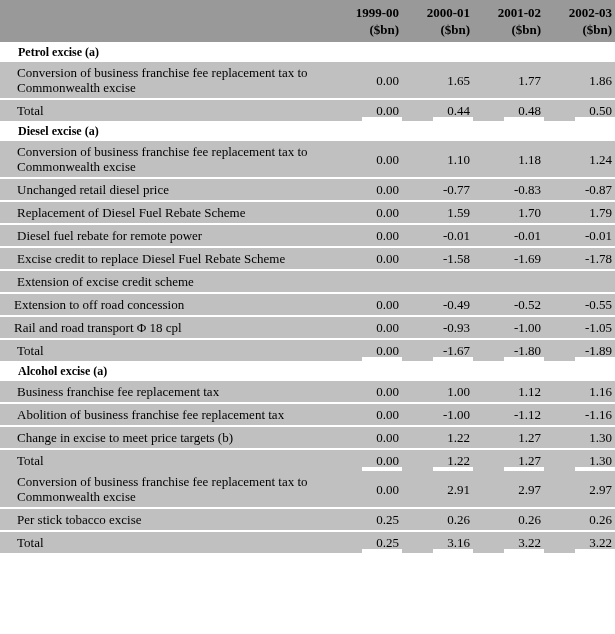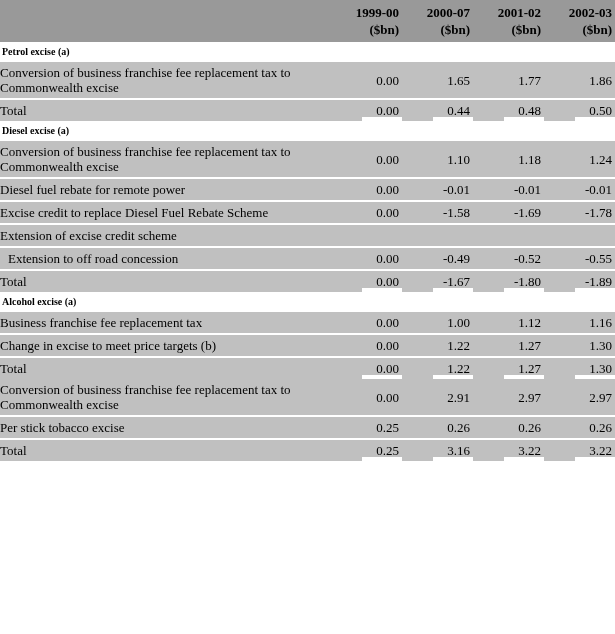--- a/index.html
+++ b/index.html
@@ -24,38 +24,38 @@
   }
   thead th .yr, thead th .un {
     text-align: right;
     line-height: 17px;
     white-space: nowrap;
   }
   
   tr.section td {
     background: #ffffff;
     font-weight: bold;
-    font-size: 10px;
+    font-size: 12px;
     line-height: 16px;
-    padding: 2px 0 2px 2px;
+    padding: 2px 0 2px 18px;
     text-align: left;
     margin-top: 38px;
   }
   
   tr.data td {
     background: #c0c0c0;
     border-bottom: 2px solid #ffffff;
     font-size: 13px;
     line-height: 15px;
     padding-top: 3px;
     padding-bottom: 3px;
     vertical-align: middle;
   }
-  td.lbl { text-align: left; padding-left: 0; }
-  tr.indent td.lbl { padding-left: 8px; }
+  td.lbl { text-align: left; padding-left: 17px; }
+  tr.indent td.lbl { padding-left: 14px; }
   td.num { text-align: right; padding-right: 3px; }
   
   tr.total td { border-bottom: none; }
   tr.total td.lbl { padding-right: 3px; }
   tr.total td.num { position: relative; }
   tr.total td.num::after {
     content: "";
     position: absolute;
     right: 0;
     bottom: 0;
@@ -77,21 +77,21 @@
       <col style="width:71px">
     </colgroup>
     <thead>
       <tr>
         <th class="lbl"></th>
         <th>
           <div class="yr">1999-00</div>
           <div class="un">($bn)</div>
         </th>
         <th>
-          <div class="yr">2000-07</div>
+          <div class="yr">2000-01</div>
           <div class="un">($bn)</div>
         </th>
         <th>
           <div class="yr">2001-02</div>
           <div class="un">($bn)</div>
         </th>
         <th>
           <div class="yr">2002-03</div>
           <div class="un">($bn)</div>
         </th>
@@ -119,20 +119,34 @@
     <td class="section-title" colspan="5">Diesel excise (a)</td>
   </tr>
         <tr class="data">
     <td class="lbl">Conversion of business franchise fee replacement tax to Commonwealth excise</td>
     <td class="num">0.00</td>
     <td class="num">1.10</td>
     <td class="num">1.18</td>
     <td class="num">1.24</td>
   </tr>
         <tr class="data">
+    <td class="lbl">Unchanged retail diesel price</td>
+    <td class="num">0.00</td>
+    <td class="num">-0.77</td>
+    <td class="num">-0.83</td>
+    <td class="num">-0.87</td>
+  </tr>
+        <tr class="data">
+    <td class="lbl">Replacement of Diesel Fuel Rebate Scheme</td>
+    <td class="num">0.00</td>
+    <td class="num">1.59</td>
+    <td class="num">1.70</td>
+    <td class="num">1.79</td>
+  </tr>
+        <tr class="data">
     <td class="lbl">Diesel fuel rebate for remote power</td>
     <td class="num">0.00</td>
     <td class="num">-0.01</td>
     <td class="num">-0.01</td>
     <td class="num">-0.01</td>
   </tr>
         <tr class="data">
     <td class="lbl">Excise credit to replace Diesel Fuel Rebate Scheme</td>
     <td class="num">0.00</td>
     <td class="num">-1.58</td>
@@ -146,36 +160,50 @@
     <td class="num"></td>
     <td class="num"></td>
   </tr>
         <tr class="data indent">
     <td class="lbl">Extension to off road concession</td>
     <td class="num">0.00</td>
     <td class="num">-0.49</td>
     <td class="num">-0.52</td>
     <td class="num">-0.55</td>
   </tr>
+        <tr class="data indent">
+    <td class="lbl">Rail and road transport Φ 18 cpl</td>
+    <td class="num">0.00</td>
+    <td class="num">-0.93</td>
+    <td class="num">-1.00</td>
+    <td class="num">-1.05</td>
+  </tr>
         <tr class="data total">
     <td class="lbl">Total</td>
     <td class="num">0.00</td>
     <td class="num">-1.67</td>
     <td class="num">-1.80</td>
     <td class="num">-1.89</td>
   </tr>
         <tr class="section">
     <td class="section-title" colspan="5">Alcohol excise (a)</td>
   </tr>
         <tr class="data">
     <td class="lbl">Business franchise fee replacement tax</td>
     <td class="num">0.00</td>
     <td class="num">1.00</td>
     <td class="num">1.12</td>
     <td class="num">1.16</td>
+  </tr>
+        <tr class="data">
+    <td class="lbl">Abolition of business franchise fee replacement tax</td>
+    <td class="num">0.00</td>
+    <td class="num">-1.00</td>
+    <td class="num">-1.12</td>
+    <td class="num">-1.16</td>
   </tr>
         <tr class="data">
     <td class="lbl">Change in excise to meet price targets (b)</td>
     <td class="num">0.00</td>
     <td class="num">1.22</td>
     <td class="num">1.27</td>
     <td class="num">1.30</td>
   </tr>
         <tr class="data total">
     <td class="lbl">Total</td>

